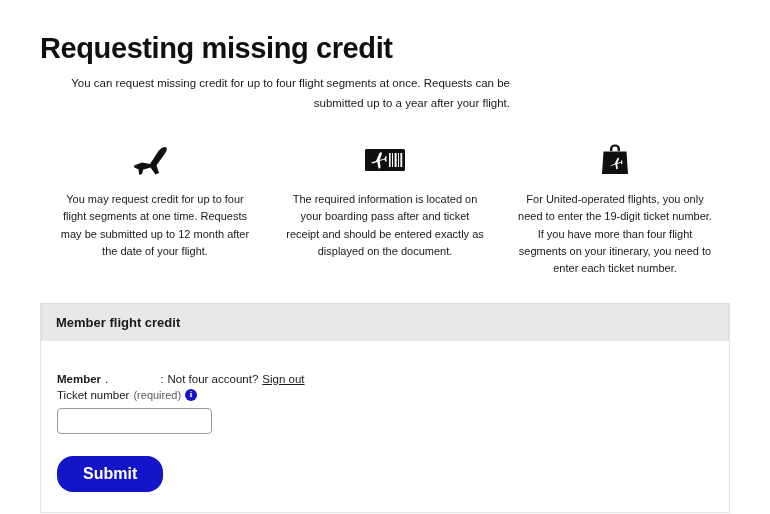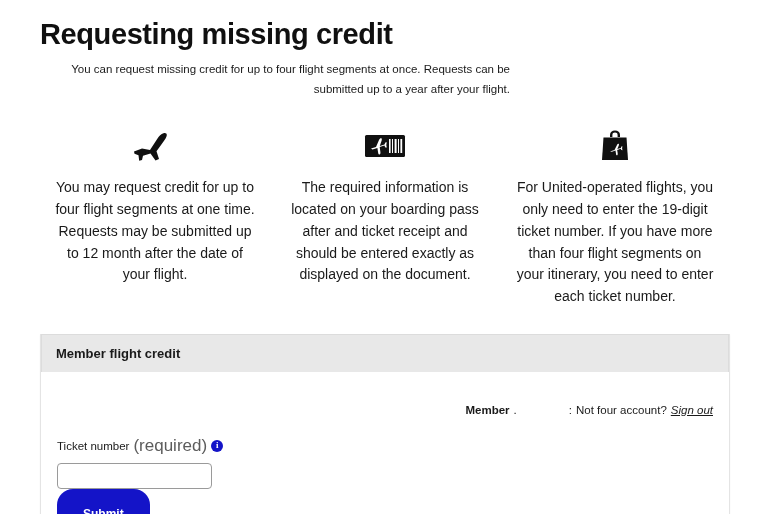--- a/index.html
+++ b/index.html
@@ -18,21 +18,21 @@
     position: relative;
     width: 770px;
     height: 514px;
     box-sizing: border-box;
     padding: 0 40px;
   }
   .page-title {
     font-size: 29px;
     font-weight: bold;
     letter-spacing: -0.4px;
-    margin: 18px 0 0 0;
+    margin: 32px 0 0 0;
     line-height: 1.15;
     color: #101010;
   }
   .page-subtitle {
     font-size: 11.5px;
     line-height: 1.7;
     margin: 9px 0 0 0;
     max-width: 470px;
     color: #1a1a1a;
     text-align: right;
@@ -51,21 +51,21 @@
     box-sizing: border-box;
   }
   .feature-icon {
     height: 42px;
     display: flex;
     align-items: center;
     justify-content: center;
     margin-bottom: 10px;
   }
   .feature-text {
-    font-size: 14px;
+    font-size: 11px;
     line-height: 1.55;
     color: #1a1a1a;
     max-width: 210px;
     margin: 0 auto;
   }
 
   
   .card {
     margin-top: 26px;
     border: 1px solid #e4e4e4;
@@ -84,51 +84,49 @@
   }
   .card-body {
     padding: 18px 16px 20px 16px;
   }
   .member-row {
     font-size: 11.5px;
     margin-top: 14px;
     display: flex;
     align-items: baseline;
     gap: 4px;
-    justify-content: flex-end;
   }
   .member-label {
     font-weight: bold;
   }
   .member-gap {
     display: inline-block;
     width: 44px;
   }
   .not-your-account {
     color: #1a1a1a;
   }
   .sign-out-link {
     color: #1a1a1a;
     text-decoration: underline;
     cursor: pointer;
-    font-style: italic;
   }
   .field-block {
-    margin-top: 20px;
+    margin-top: 4px;
   }
   .field-label {
     font-size: 11.5px;
     color: #1a1a1a;
     display: flex;
     align-items: center;
     gap: 4px;
   }
   .field-required {
     color: #5c5c5c;
-    font-size: 17px;
+    font-size: 11px;
   }
   .info-icon {
     display: inline-flex;
     align-items: center;
     justify-content: center;
     width: 12px;
     height: 12px;
     border-radius: 50%;
     background: #1414c8;
     color: #ffffff;
@@ -145,27 +143,28 @@
     border: 1px solid #9a9a9a;
     border-radius: 4px;
     background: #fff;
     font-size: 12px;
     padding: 0 8px;
     box-sizing: border-box;
     font-family: "Liberation Sans", sans-serif;
     color: #1a1a1a;
   }
   .submit-button {
+    margin-top: 22px;
     background: #1414c8;
     color: #ffffff;
     border: none;
     border-radius: 16px;
-    font-size: 12px;
-    font-weight: bold;
-    padding: 18px 26px;
+    font-size: 16px;
+    font-weight: bold;
+    padding: 9px 26px;
     cursor: pointer;
     font-family: "Liberation Sans", sans-serif;
   }
 </style>
 </head>
 <body>
 
 <div class="page">
 
   <h1 class="page-title">Requesting missing credit</h1>

